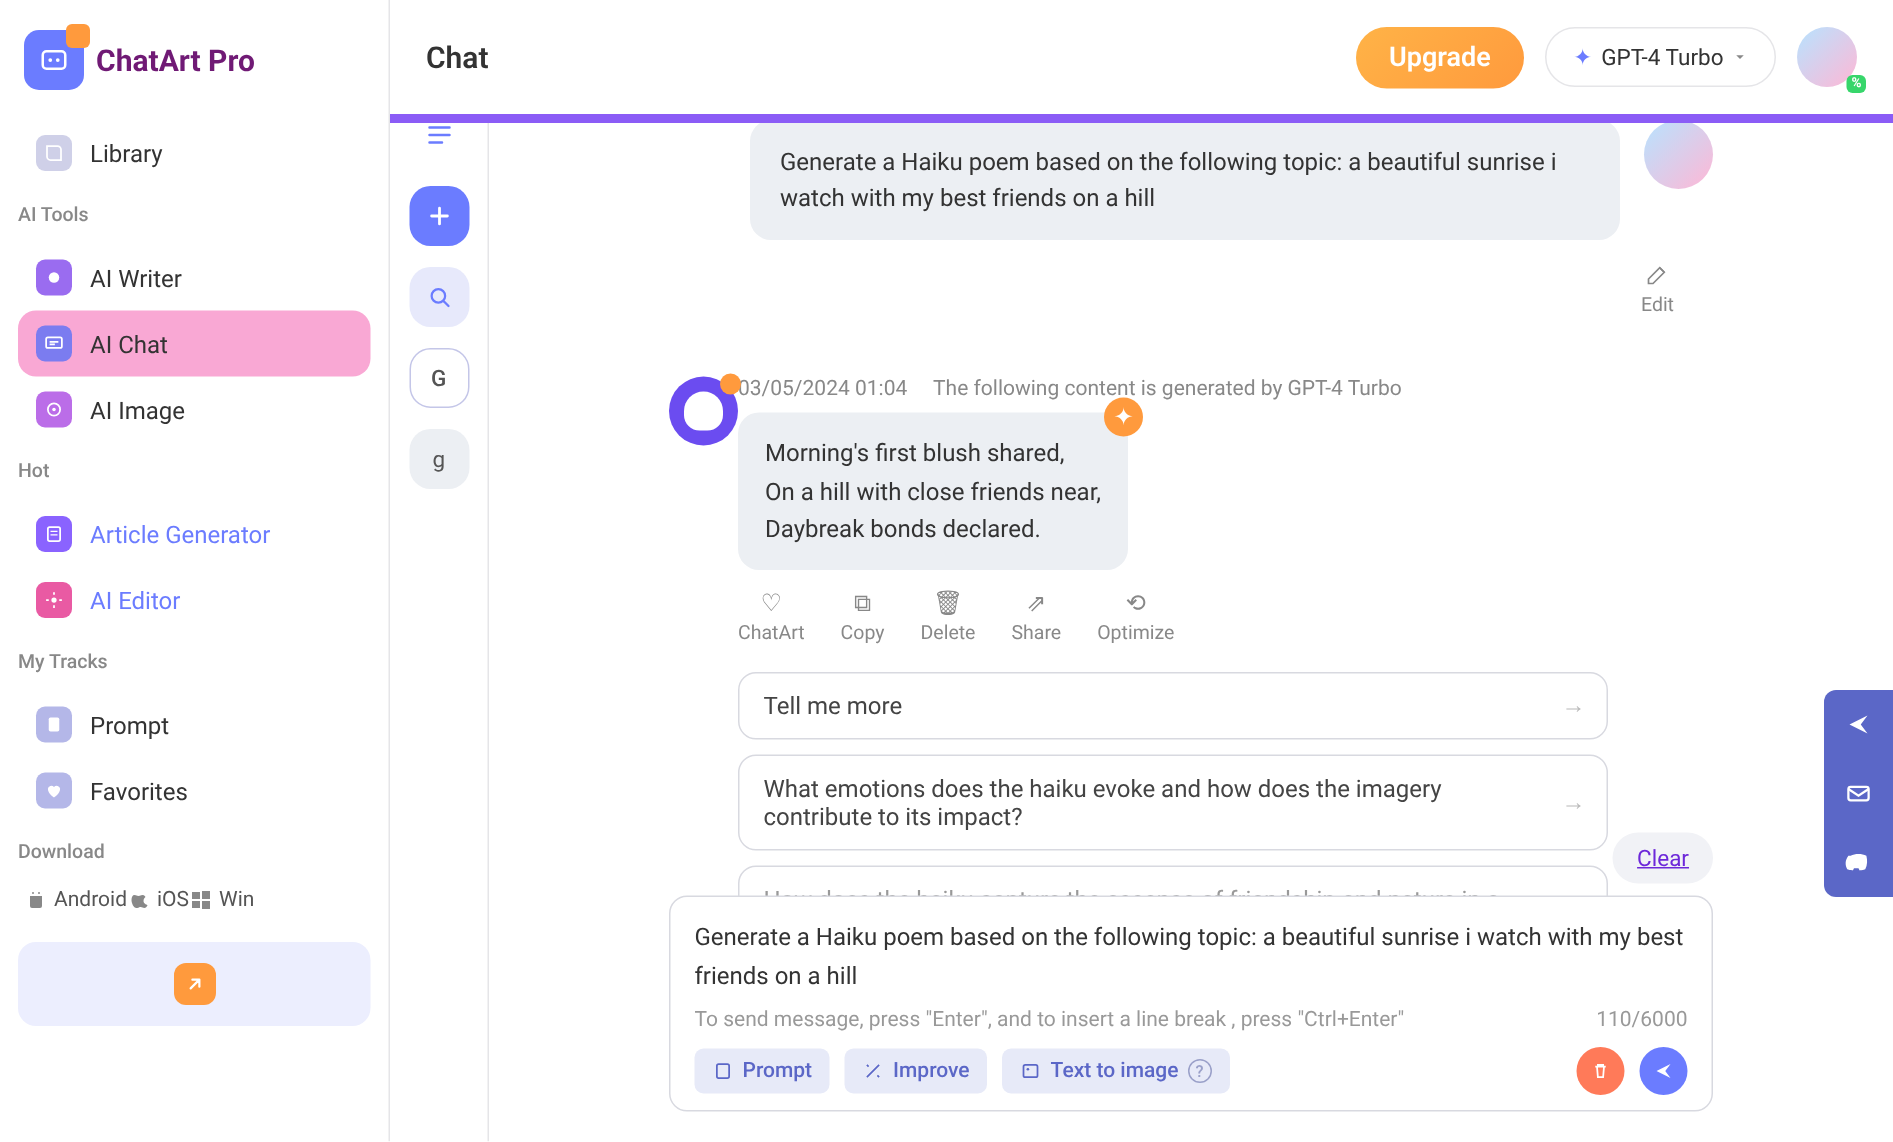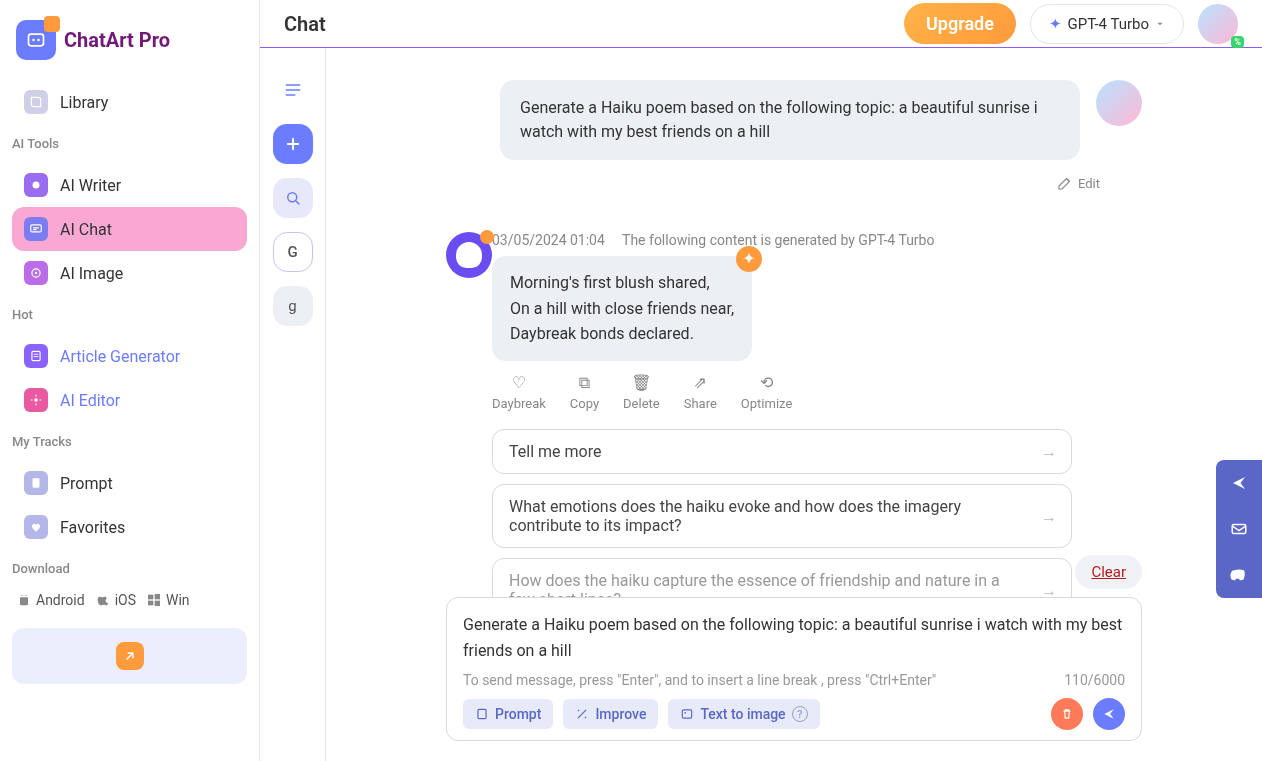--- a/index.html
+++ b/index.html
@@ -16,50 +16,50 @@
 .nav-heading { font-size: 13px; color: #888; padding: 8px 12px; font-weight: 500; }
 .nav-item { display: flex; align-items: center; gap: 12px; padding: 10px 12px; border-radius: 12px; cursor: pointer; font-size: 16px; color: #333; }
 .nav-item.active { background: #f9a8d4; }
 .nav-item .ni-icon { width: 24px; height: 24px; border-radius: 6px; background: #7b7cf0; display: flex; align-items: center; justify-content: center; color: #fff; flex-shrink: 0; }
 .nav-item .ni-icon.purple { background: #9a6cf0; }
 .nav-item .ni-icon.pink { background: #bb6de8; }
 .nav-item .ni-icon.pinkred { background: #e95aa3; }
 .nav-item .ni-icon.light { background: #b4b7e8; }
 .nav-item .ni-icon.gray { background: #cfd0e8; }
 .nav-item.hot-item { color: #6b7cff; }
-.download-row { display: flex; gap: 10px; padding: 8px 16px; align-items: center; font-size: 14px; color: #555; }
+.download-row { display: flex; padding: 8px 16px; align-items: center; font-size: 14px; color: #555; }
 .dl-item { display: flex; align-items: center; gap: 4px; cursor: pointer; }
 .promo-card { margin: 12px 12px 0; height: 56px; background: #eceefe; border-radius: 12px; display: flex; align-items: center; justify-content: center; }
 .promo-card .arrow-badge { width: 28px; height: 28px; background: #ff9a3d; border-radius: 8px; display: flex; align-items: center; justify-content: center; color: #fff; }
 
 
 .mini-col { width: 66px; border-right: 1px solid #e5e5e8; display: flex; flex-direction: column; align-items: center; padding-top: 70px; gap: 14px; }
 .mini-btn { width: 40px; height: 40px; border-radius: 14px; display: flex; align-items: center; justify-content: center; cursor: pointer; font-size: 18px; color: #6b7cff; }
 .mini-btn.new { background: #6b7cff; color: #fff; }
 .mini-btn.search { background: #e7e9fb; }
 .mini-btn.outlined { border: 1.5px solid #c4c6e8; color: #555; font-size: 15px; font-weight: 500; }
 .mini-btn.plain { background: #eceff3; color: #555; font-size: 15px; }
 
 
 .main { flex: 1; display: flex; flex-direction: column; }
-.topbar { height: 48px; border-bottom: 1px solid #8b5cf6; display: flex; align-items: center; padding: 0 24px; gap: 14px; position: absolute; top: 0; left: 260px; right: 0; background: #fff; z-index: 5; }
+.topbar { height: 82px; border-bottom: 6px solid #8b5cf6; display: flex; align-items: center; padding: 0 24px; gap: 14px; position: absolute; top: 0; left: 260px; right: 0; background: #fff; z-index: 5; }
 .topbar-title { font-size: 20px; font-weight: 600; flex: 1; }
 .upgrade-btn { background: linear-gradient(135deg,#ffb347,#ff9a3d); color: #fff; padding: 10px 22px; border-radius: 22px; font-weight: 600; cursor: pointer; font-size: 18px; }
 .model-chip { display: flex; align-items: center; gap: 6px; padding: 10px 18px; border-radius: 22px; border: 1px solid #e5e5e8; cursor: pointer; font-size: 15px; background:#fff; }
 .model-chip .bolt { color: #6b7cff; }
 .avatar-top { width: 40px; height: 40px; border-radius: 50%; background: linear-gradient(135deg,#b7e3ff,#ffb7d5); position: relative; }
 .avatar-top::after { content: attr(data-badge); position: absolute; bottom: -4px; right: -6px; background: #37d66b; color: #fff; font-size: 9px; padding: 1px 3px; border-radius: 4px; font-weight: 700; }
 
 .chat-area { flex: 1; padding: 80px 120px 200px 120px; overflow: hidden; position: relative; }
 
 
 .user-row { display: flex; justify-content: flex-end; gap: 16px; margin-bottom: 8px; }
 .bubble-user { background: #eceff3; padding: 16px 20px; border-radius: 14px; max-width: 580px; font-size: 16px; line-height: 1.5; }
 .avatar-user { width: 46px; height: 46px; border-radius: 50%; background: linear-gradient(135deg,#b7e3ff,#ffb7d5); flex-shrink: 0; }
-.edit-below { display: flex; align-items: center; gap: 4px; margin: 6px 42px 0 0; float: right; color: #888; font-size: 13px; cursor: pointer; }
+.edit-below { display: flex; flex-direction: column; align-items: center; gap: 4px; margin: 6px 26px 0 0; float: right; color: #888; font-size: 13px; cursor: pointer; }
 .clearfix::after { content: ''; display: block; clear: both; }
 
 
 .bot-row { display: flex; margin-top: 40px; }
 .avatar-bot { width: 46px; height: 46px; border-radius: 50%; background: #6b4cf0; display: flex; align-items: center; justify-content: center; flex-shrink: 0; position: relative; }
 .avatar-bot::after { content: ''; position: absolute; top: -2px; right: -2px; width: 14px; height: 14px; border-radius: 50%; background: #ff9a3d; }
 .avatar-bot .robot-head { width: 26px; height: 26px; background: #fff; border-radius: 50% 50% 40% 40%; }
 .bot-body { flex: 1; }
 .bot-meta { font-size: 14px; color: #888; margin-bottom: 8px; }
 .bot-meta .ts { margin-right: 14px; }
@@ -70,21 +70,21 @@
 .action .ai { font-size: 16px; }
 
 
 .suggestions { margin-top: 18px; display: flex; flex-direction: column; gap: 10px; }
 .sugg { border: 1px solid #d8d9e0; border-radius: 12px; padding: 12px 48px 12px 16px; position: relative; cursor: pointer; font-size: 16px; color: #444; max-width: 580px; }
 .sugg .arrow-r { position: absolute; right: 14px; top: 50%; transform: translateY(-50%); color: #bbb; }
 .sugg.fade { color: #999; }
 
 
 .footer { position: absolute; left: 446px; right: 120px; bottom: 20px; }
-.clear-btn { position: absolute; right: 0; top: -42px; background: #f1f2f6; padding: 8px 16px; border-radius: 18px; color: #b91c1c; cursor: pointer; font-size: 15px; text-decoration: underline; }
+.clear-btn { position: absolute; right: 0; top: -42px; background: #f1f2f6; padding: 8px 16px; border-radius: 18px; color: #6d28d9; cursor: pointer; font-size: 15px; text-decoration: underline; }
 .input-card { border: 1px solid #d8d9e0; border-radius: 12px; padding: 14px 16px 10px; background: #fff; }
 .input-text { font-size: 16px; line-height: 1.6; margin-bottom: 8px; min-height: 52px; }
 .hint-row { display: flex; justify-content: space-between; font-size: 14px; color: #999; margin-bottom: 10px; }
 .toolbar-row { display: flex; align-items: center; gap: 10px; }
 .tool-chip { display: flex; align-items: center; gap: 6px; background: #e7eaf8; color: #5b67c7; padding: 7px 12px; border-radius: 6px; cursor: pointer; font-size: 14px; font-weight: 500; }
 .tool-chip .q { width: 16px; height: 16px; border: 1.5px solid #9aa0c9; border-radius: 50%; display: inline-flex; align-items: center; justify-content: center; font-size: 11px; color: #9aa0c9; }
 .spacer { flex: 1; }
 .circle-btn { width: 32px; height: 32px; border-radius: 50%; display: flex; align-items: center; justify-content: center; cursor: pointer; color: #fff; }
 .circle-btn.del { background: #ff7a59; }
 .circle-btn.send { background: #6b7cff; }
@@ -297,21 +297,21 @@
           </div>
           <div class="bubble-bot">
             <div class="spark-badge">✦</div>
             <div>Morning's first blush shared,</div>
             <div>On a hill with close friends near,</div>
             <div>Daybreak bonds declared.</div>
           </div>
           <div class="actions-row">
             <div class="action">
                 <span class="ai">♡</span>
-                <span>Daybreak</span>
+                <span>ChatArt</span>
               </div>
             <div class="action">
                 <span class="ai">⧉</span>
                 <span>Copy</span>
               </div>
             <div class="action">
                 <span class="ai">🗑</span>
                 <span>Delete</span>
               </div>
             <div class="action">

